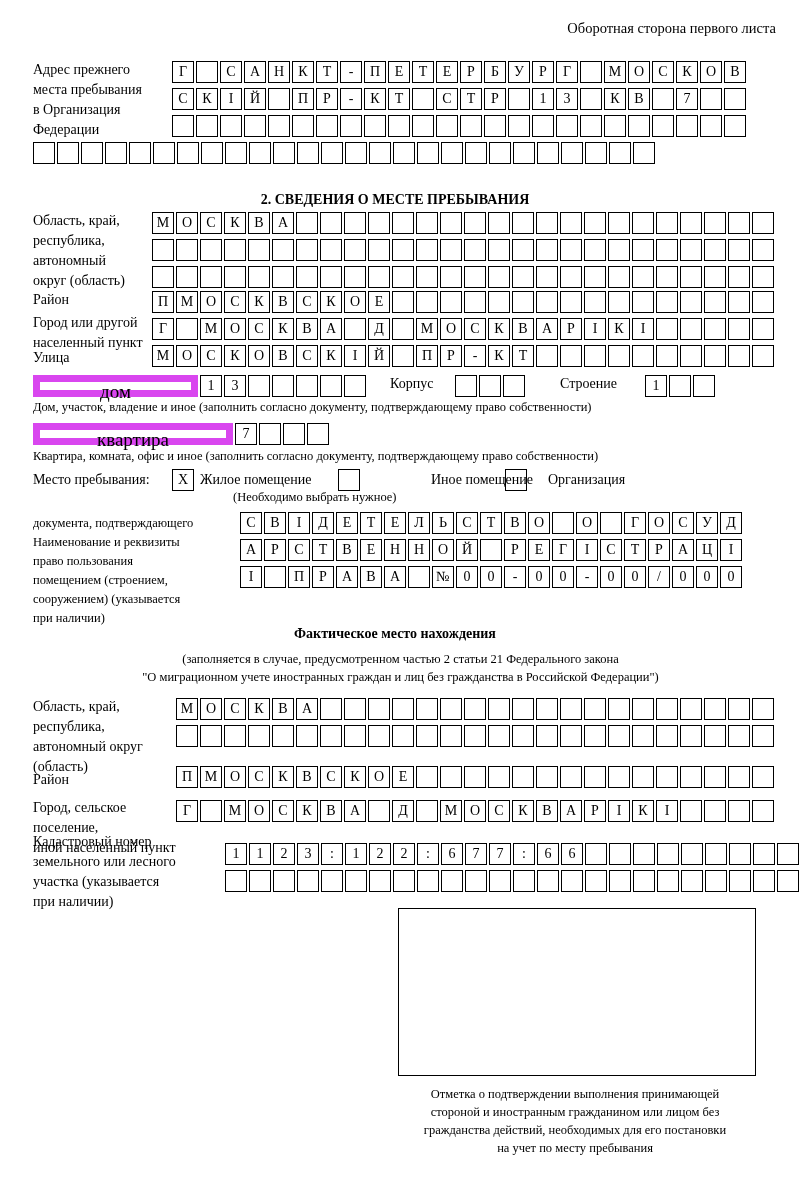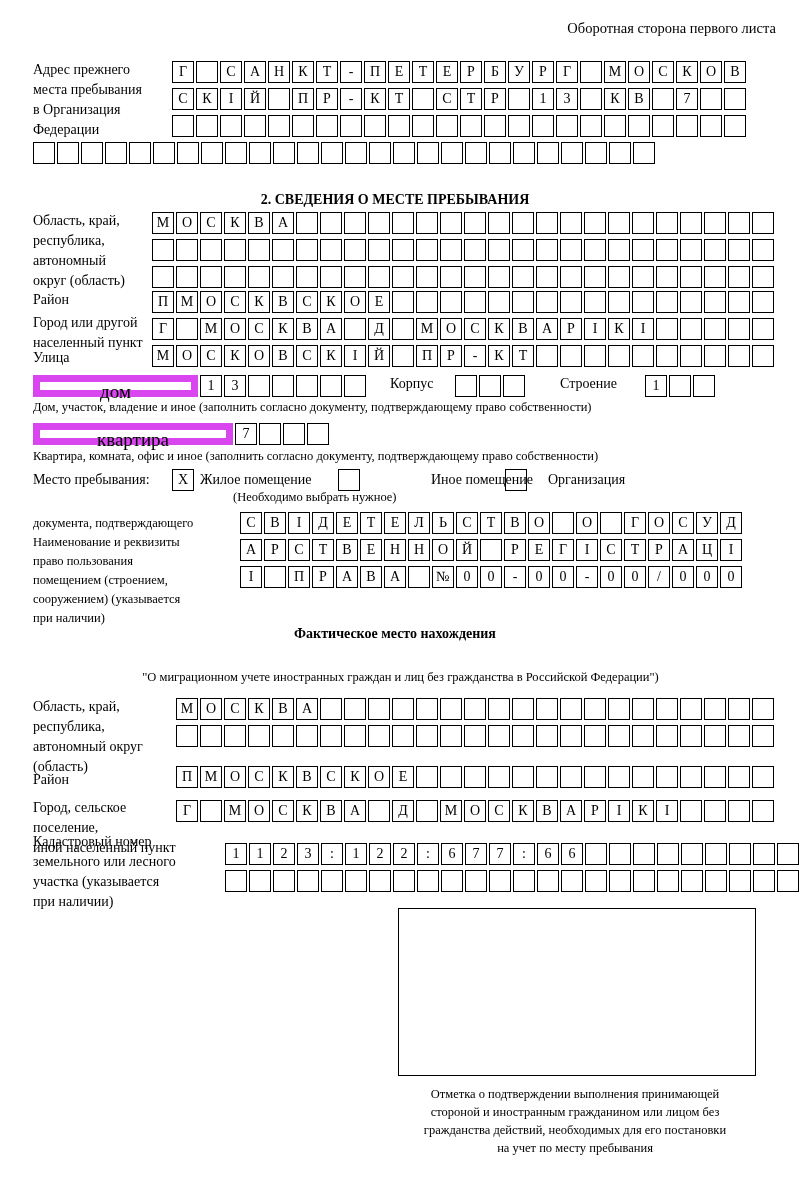--- a/index.html
+++ b/index.html
@@ -503,20 +503,21 @@
       <div class="cell">-</div>
       <div class="cell">0</div>
       <div class="cell">0</div>
       <div class="cell">/</div>
       <div class="cell">0</div>
       <div class="cell">0</div>
       <div class="cell">0</div>
     </div>
 
   <div class="abs center bold" style="top:626px; left:0; width:790px; font-size:14px;">Фактическое место нахождения</div>
+  <div class="abs note" style="top:651px; left:33px; width:735px;">(заполняется в случае, предусмотренном частью 2 статьи 21 Федерального закона</div>
   <div class="abs note" style="top:669px; left:33px; width:735px;">"О миграционном учете иностранных граждан и лиц без гражданства в Российской Федерации")</div>
 
   <div class="abs lbl" style="top:697px; left:33px; width:145px;">
     <div>Область, край,</div>
     <div>республика,</div>
     <div>автономный округ</div>
     <div>(область)</div>
   </div>
   <div class="abs cells" id="al1" style="top:698px; left:176px;">
       <div class="cell">М</div>

